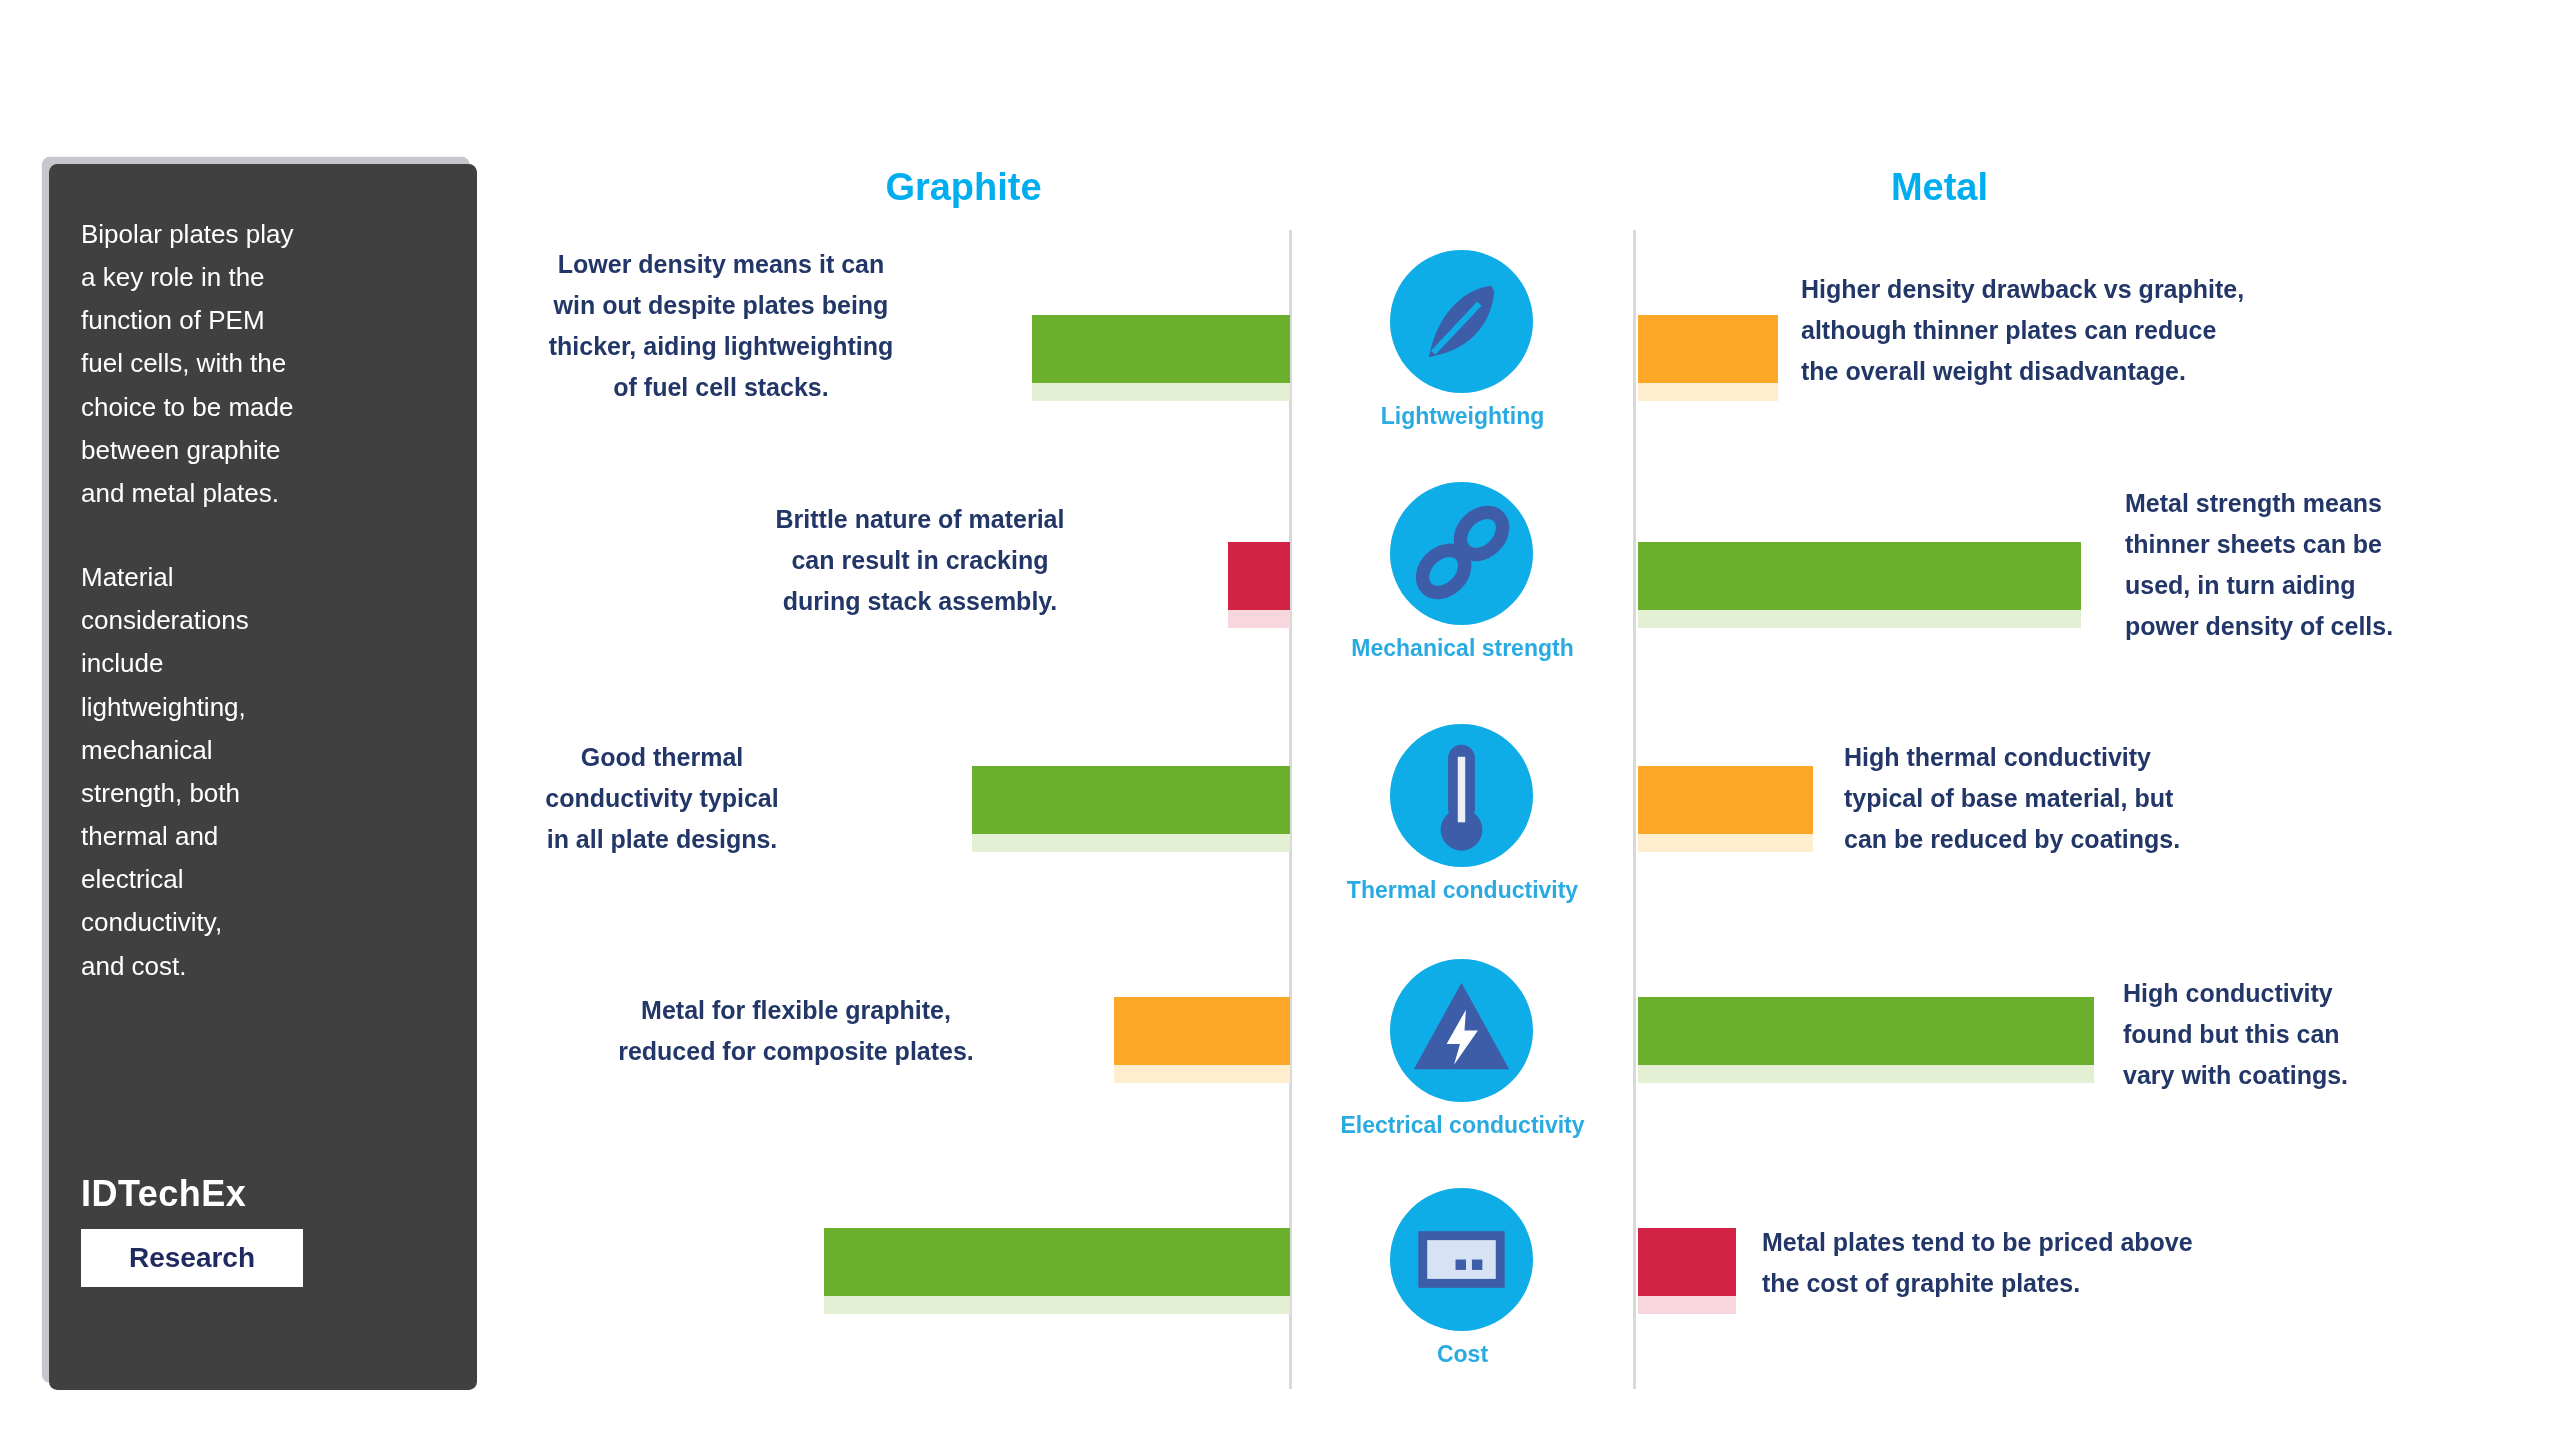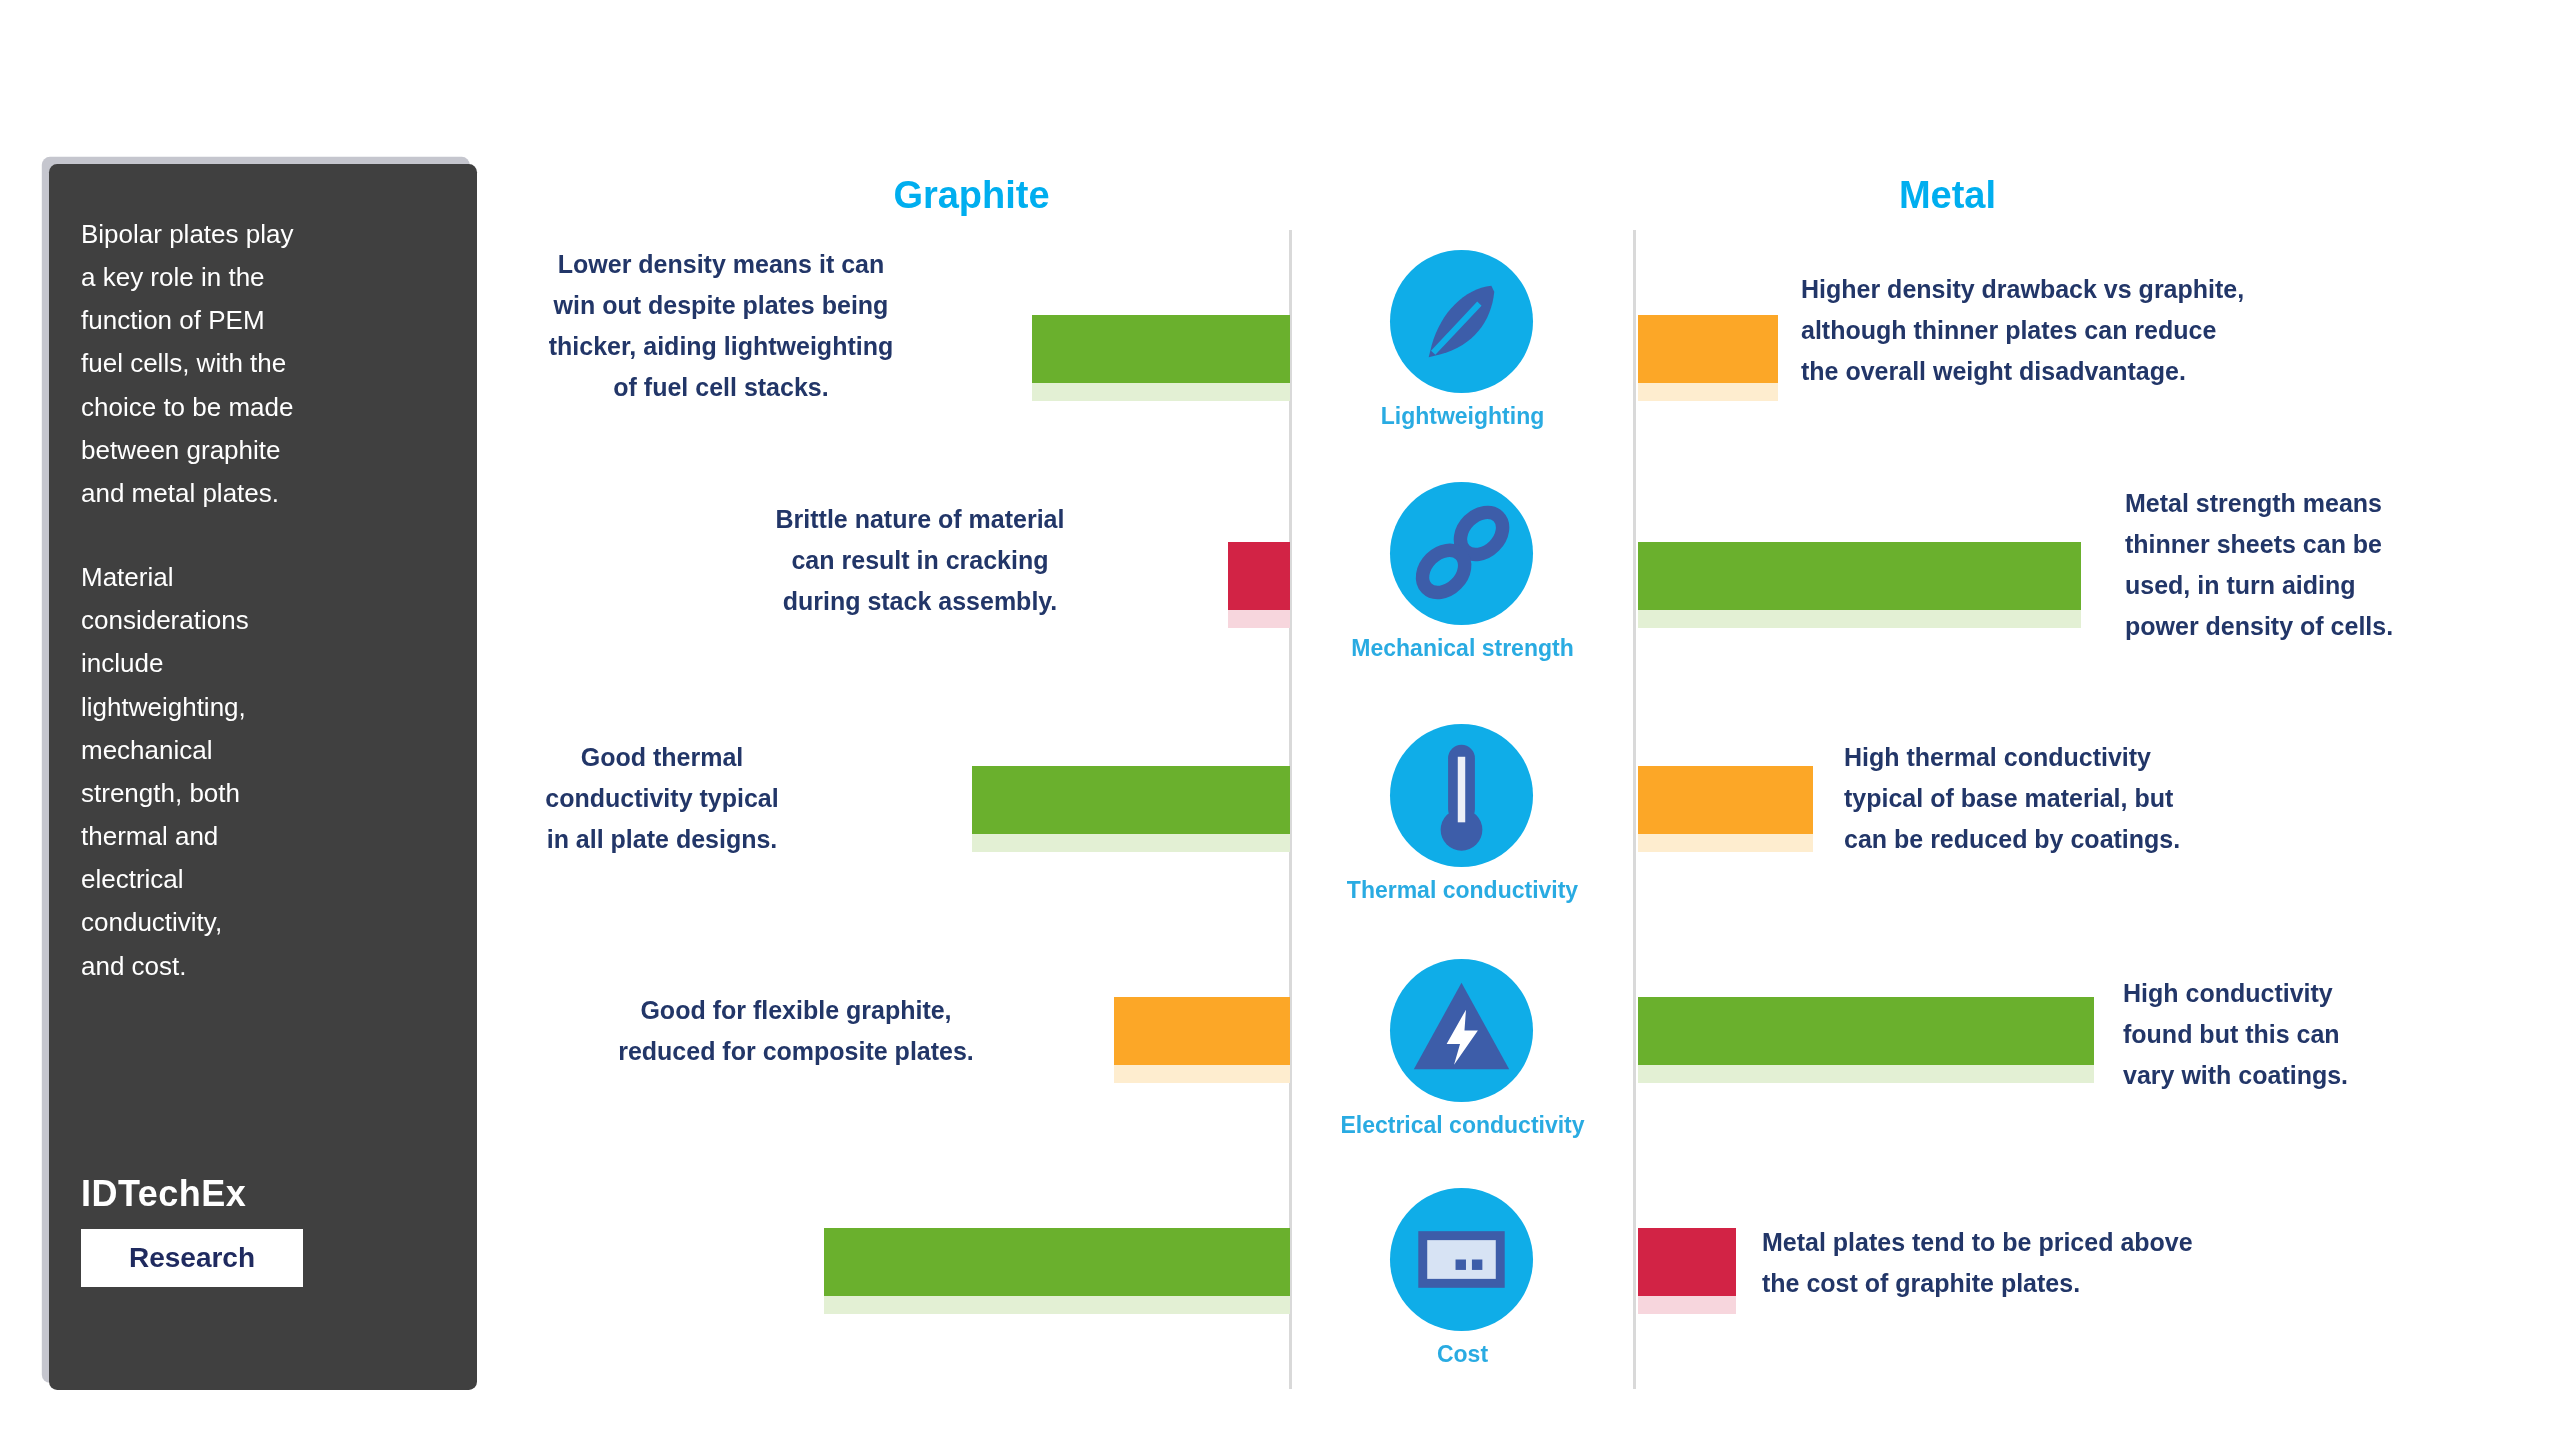--- a/index.html
+++ b/index.html
@@ -23,21 +23,21 @@
   }
   .logo{position:absolute;left:32px;bottom:103px;}
   .logo-name{color:#ffffff;font-size:36px;font-weight:800;letter-spacing:0.5px;}
   .logo-sub{
     margin-top:14.4px;background:#ffffff;color:#1F2A5F;font-size:28px;font-weight:700;
     width:222px;height:58px;display:flex;align-items:center;justify-content:center;
   }
   
   .col-header{
     position:absolute;top:166px;width:515px;text-align:center;
-    font-size:38px;font-weight:800;color:#00AEEF;margin:8px;
+    font-size:38px;font-weight:800;color:#00AEEF;margin:0;
   }
   .col-header.graphite{left:706px;}
   .col-header.metal{left:1682px;}
   
   .divider{position:absolute;top:230px;height:1159px;width:3.1px;background:#D9D9D9;}
   .divider.left{left:1289px;}
   .divider.right{left:1633px;}
   
   .icon-wrap{position:absolute;left:1387px;width:149px;height:149px;}
   .icon-wrap svg{width:149px;height:149px;display:block;}
@@ -153,21 +153,21 @@
       </svg>
     </div>
     <p class="icon-label" style="top:877px;">Thermal conductivity</p>
     <div class="bar mbar bar-orange" style="top: 766px; width: 175px;"></div>
     <p class="note mnote" style="left:1844px;top:737px;">High thermal conductivity
 typical of base material, but
 can be reduced by coatings.</p>
   </section>
 
   <section>
-    <p class="note gnote" style="right:1484px;top:990px;">Good for flexible graphite,
+    <p class="note gnote" style="right:1484px;top:990px;">Metal for flexible graphite,
 reduced for composite plates.</p>
     <div class="bar gbar bar-orange" style="top: 997px; width: 176px;"></div>
     <div class="icon-wrap" style="top:956px;">
       <svg viewBox="0 0 100 100">
         <circle cx="50" cy="50" r="48" fill="#0FADE8"></circle>
         <path d="M50 18 L82 76 L18 76 Z" fill="#3D5DA9"></path>
         <path d="M53 36 L40 59 L49 59 L45 73 L61 50 L52 50 Z" fill="#ffffff"></path>
       </svg>
     </div>
     <p class="icon-label" style="top:1112px;">Electrical conductivity</p>

